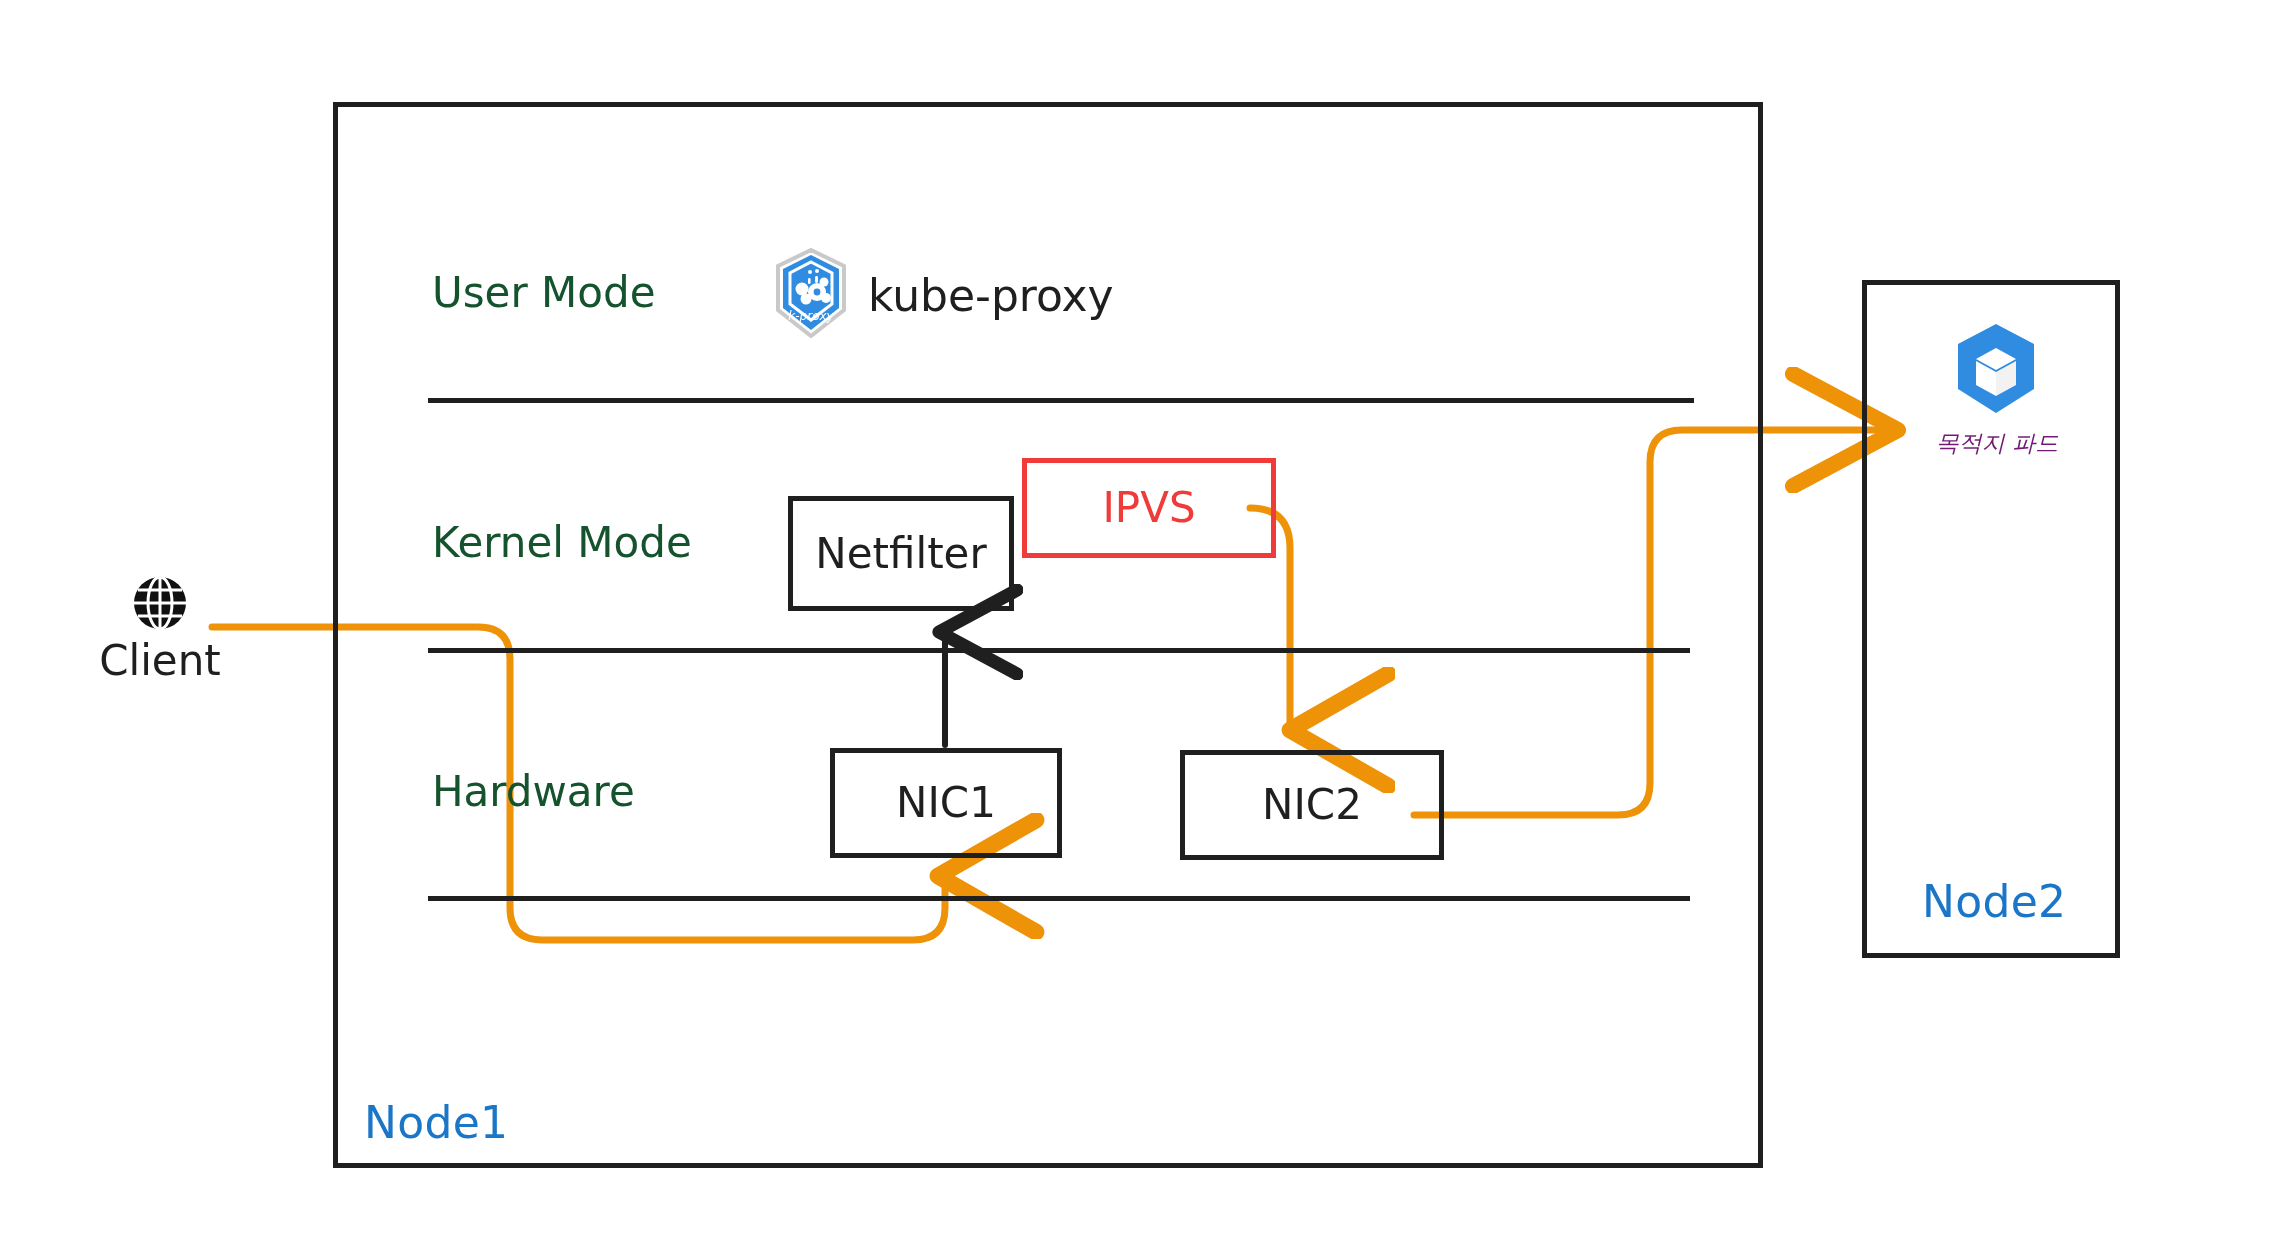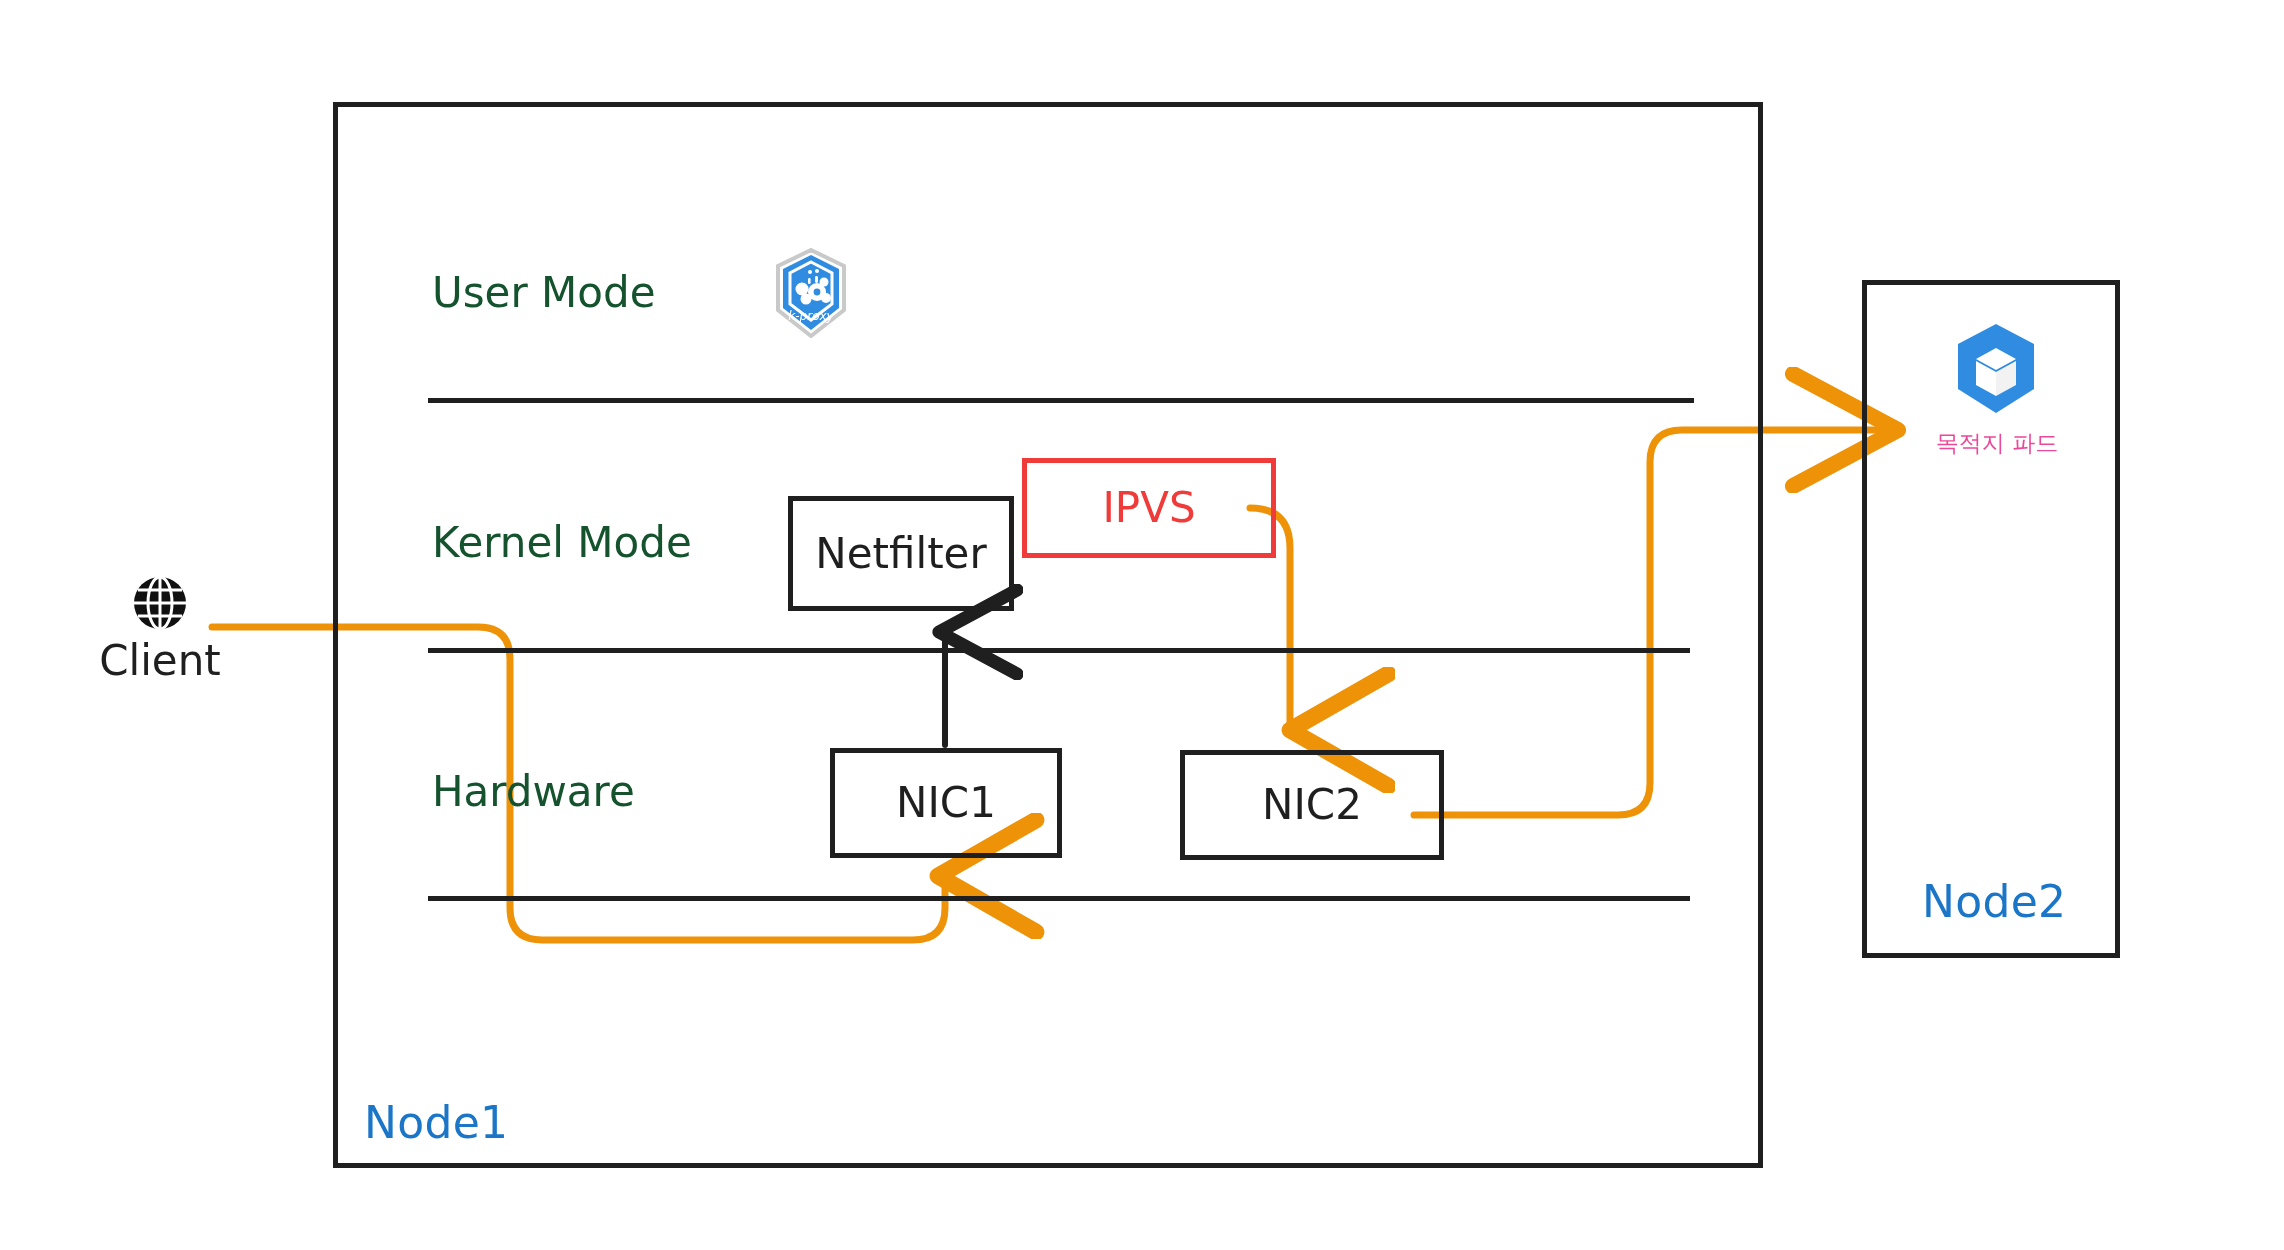--- a/index.html
+++ b/index.html
@@ -141,22 +141,23 @@
     position: absolute;
     left: 1917px; top: 320px;
     width: 160px;
     text-align: center;
   }
   #pod-icon { display: block; margin: 0 auto; }
   #pod-label {
     display: block;
     margin-top: 4px;
     font-size: 23px;
-    color: #ec4899;
-    white-space: nowrap;
+    color: #701a75;
+    white-space: nowrap;
+    font-style: italic;
   }
 </style>
 </head>
 <body>
 
 <div id="stage">
 
   <svg id="wires" viewBox="0 0 2284 1250" xmlns="http://www.w3.org/2000/svg">
     <defs>
       <marker id="arrow-orange-up" markerWidth="18" markerHeight="18" refX="9" refY="3" orient="auto">
@@ -208,20 +209,21 @@
           <rect x="43" y="28" width="3" height="7" rx="1.4"></rect>
           <rect x="36" y="30" width="2.6" height="6" rx="1.3"></rect>
           <rect x="50" y="30" width="2.6" height="6" rx="1.3"></rect>
           <circle cx="38" cy="24" r="2"></circle>
           <circle cx="45" cy="23" r="2"></circle>
         </g>
         <circle cx="45" cy="44" r="3.4" fill="#2f8ce0"></circle>
         <text x="39" y="72" font-family="DejaVu Sans, sans-serif" font-size="12" fill="#ffffff" text-anchor="middle" font-style="italic">k-proxy</text>
       </svg>
     </span>
+    <span id="kubeproxy-label">kube-proxy</span>
   </div>
 
   <div class="comp-box" id="box-netfilter">
     <span class="comp-text">Netfilter</span>
   </div>
 
   <div class="comp-box" id="box-ipvs">
     <span class="comp-text">IPVS</span>
   </div>
 

